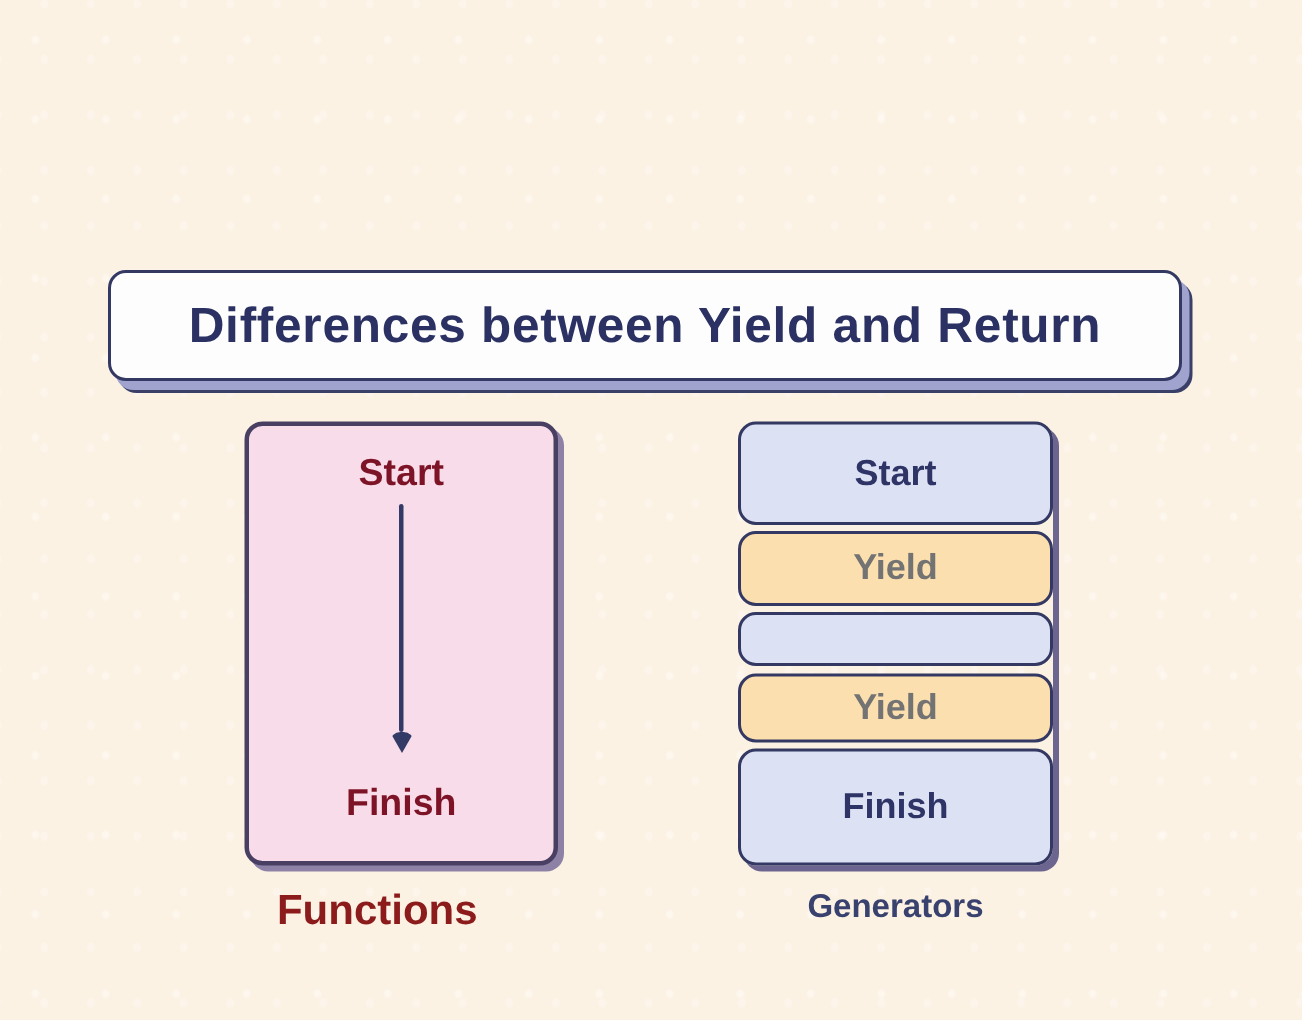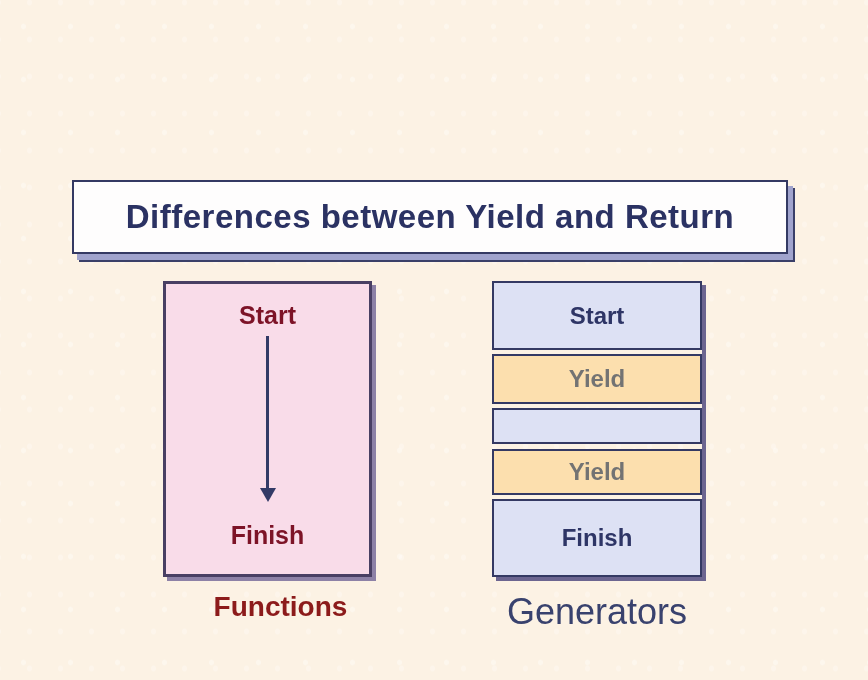--- a/index.html
+++ b/index.html
@@ -1,15 +1,15 @@
 <!DOCTYPE html>
 <html><head>
 <meta charset="utf-8">
 <style>
-  * { margin:0; padding:0; box-sizing:border-box; }
+  * { margin:0; padding:0; box-sizing:border-box;border-radius:12px; }
   html,body { width:868px; height:680px; }
   body {
     font-family: "Liberation Sans", sans-serif;
     background:#fcf2e4;
   }
   .canvas {
     position:relative; width:868px; height:680px; overflow:hidden;
     background:#fcf2e4;
     background-image:
       radial-gradient(rgba(255,255,255,0.35) 2px, transparent 3px),
@@ -46,21 +46,21 @@
   .arrow-head {
     width:0; height:0; margin:0 auto;
     border-left:8px solid transparent; border-right:8px solid transparent;
     border-top:14px solid #333a66;
   }
   .func-finish {
     position:absolute; top:237px; left:0; width:100%; text-align:center;
     font-size:25px; font-weight:bold; color:#7d1327;
   }
   .func-label {
-    position:absolute; left:176px; top:591px; width:209px; text-align:center;
+    position:absolute; left:147px; top:591px; width:209px; text-align:center;
     font-size:28px; font-weight:bold; color:#8c1b1b;
   }
 
   
   .gen-box {
     position:absolute; left:492px; top:281px; width:210px; height:296px;
     display:flex; flex-direction:column;
     box-shadow:4px 4px 0 #6c6590;
   }
   .seg {
@@ -71,21 +71,21 @@
   }
   .seg-normal { background:#dde1f4; color:#2e3566; }
   .seg-yield  { background:#fcdfae; color:#737373; }
   .seg-1 { height:69px; }
   .seg-2 { height:50px; margin-top:4px; }
   .seg-3 { height:36px; margin-top:4px; }
   .seg-4 { height:46px; margin-top:5px; }
   .seg-5 { height:78px; margin-top:4px; }
   .gen-label {
     position:absolute; left:492px; top:591px; width:210px; text-align:center;
-    font-size:36px; font-weight:normal; color:#39426e;
+    font-size:22px; font-weight:bold; color:#39426e;
   }
 </style>
 </head>
 <body>
 
 <div class="canvas">
 
   <div class="title-box">
     <div class="title-text">Differences between Yield and Return</div>
   </div>

